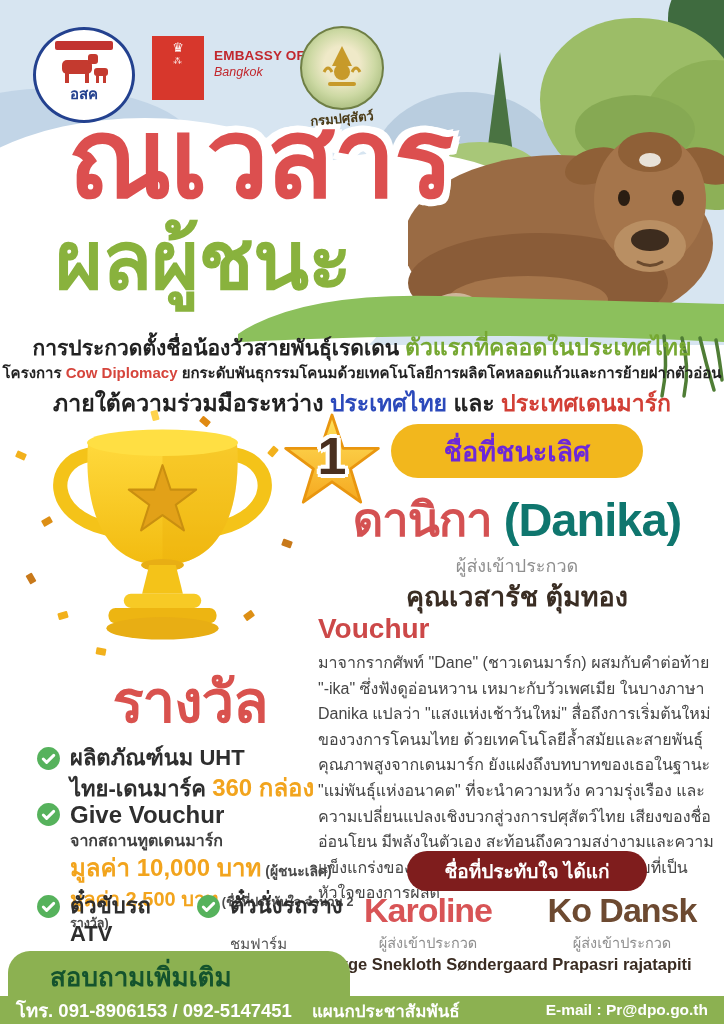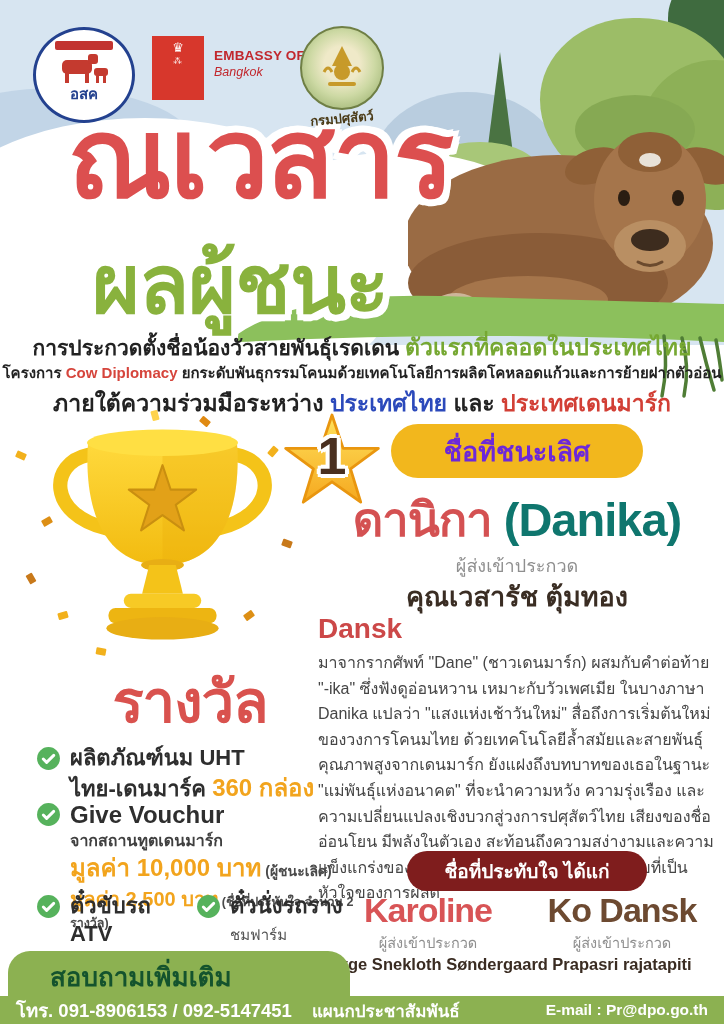--- a/index.html
+++ b/index.html
@@ -50,21 +50,21 @@
   .grass-band{left:0;top:0;width:724px;height:410px;z-index:3;pointer-events:none;}
 
   
   .ow{text-shadow:
      -6px -6px 0 #fff,0 -7px 0 #fff,6px -6px 0 #fff,
      -7px 0 0 #fff,7px 0 0 #fff,
      -6px 6px 0 #fff,0 7px 0 #fff,6px 6px 0 #fff,
      -4px -4px 0 #fff,4px 4px 0 #fff,-4px 4px 0 #fff,4px -4px 0 #fff;}
   .title1{left:25px;top:100px;width:470px;text-align:center;font-size:112px;line-height:1.05;
           font-weight:800;color:#dc4f4f;z-index:5;letter-spacing:-2px;}
-  .title2{left:55px;top:240px;width:370px;text-align:center;font-size:82px;line-height:1.1;
+  .title2{left:55px;top:216px;width:370px;text-align:left;font-size:82px;line-height:1.1;
           font-weight:800;color:#89b23d;z-index:5;letter-spacing:-1px;}
 
   
   .intro1{left:0;top:329px;width:724px;text-align:center;font-size:21px;font-weight:800;
           color:#222;z-index:6;white-space:nowrap;}
   .intro1 .grn{color:#76a832;font-size:23px;}
   .intro2{left:0;top:361px;width:724px;text-align:center;font-size:15px;font-weight:700;
           color:#222;z-index:6;white-space:nowrap;}
   .intro2 .red{color:#d6453c;}
   .intro3{left:0;top:385px;width:724px;text-align:center;font-size:23px;font-weight:800;
@@ -100,21 +100,21 @@
   .p2{left:36px;top:800px;width:320px;}
   .p3{left:36px;top:892px;width:160px;}
   .p4{left:196px;top:892px;width:160px;}
   .pline1{font-size:22px;font-weight:800;color:#2e2e2e;line-height:1.25;}
   .pline2{font-size:22px;font-weight:800;color:#2e2e2e;line-height:1.3;}
   .hl-big{color:#f2a41d;font-size:24px;font-weight:800;line-height:1.35;}
   .hl-mid{color:#f2a41d;font-size:20px;font-weight:800;line-height:1.4;}
   .note{color:#4a4a4a;font-size:14px;font-weight:700;}
   .note-sm{color:#4a4a4a;font-size:12.5px;font-weight:700;}
   .psub{font-size:16px;font-weight:700;color:#3f3f3f;line-height:1.4;}
-  .pfarm{font-size:15px;color:#555;margin-top:3px;}
+  .pfarm{font-size:15px;color:#555;margin-top:12px;}
 
   
   .brown-pill{left:407px;top:851px;width:240px;height:40px;background:#7f1d1d;border-radius:21px;
               display:flex;align-items:center;justify-content:center;color:#fff;
               font-size:19px;font-weight:800;z-index:7;}
   .hon{z-index:7;text-align:center;}
   .hon1{left:330px;top:891px;width:196px;}
   .hon2{left:524px;top:891px;width:196px;}
   .hon .nm1{font-size:34px;font-weight:800;color:#d85456;letter-spacing:-1px;}
   .hon2 .nm1{color:#6d4a31;}
@@ -275,21 +275,21 @@
   </div>
 
   <div class="abs gold-pill">ชื่อที่ชนะเลิศ</div>
   <div class="abs winner-name">
     <span class="th">ดานิกา</span>
     <span> </span>
     <span class="en">(Danika)</span>
   </div>
   <div class="abs sub-label">ผู้ส่งเข้าประกวด</div>
   <div class="abs sub-name">คุณเวสารัช ตุ้มทอง</div>
-  <div class="abs desc-title">Dansk</div>
+  <div class="abs desc-title">Vouchur</div>
   <div class="abs desc-text">มาจากรากศัพท์ "Dane" (ชาวเดนมาร์ก) ผสมกับคำต่อท้าย "-ika" ซึ่งฟังดูอ่อนหวาน เหมาะกับวัวเพศเมีย ในบางภาษา Danika แปลว่า "แสงแห่งเช้าวันใหม่" สื่อถึงการเริ่มต้นใหม่ของวงการโคนมไทย ด้วยเทคโนโลยีล้ำสมัยและสายพันธุ์คุณภาพสูงจากเดนมาร์ก ยังแฝงถึงบทบาทของเธอในฐานะ "แม่พันธุ์แห่งอนาคต" ที่จะนำความหวัง ความรุ่งเรือง และความเปลี่ยนแปลงเชิงบวกสู่วงการปศุสัตว์ไทย เสียงของชื่ออ่อนโยน มีพลังในตัวเอง สะท้อนถึงความสง่างามและความแข็งแกร่งของแม่วัวสายพันธุ์ดี สื่อถึงตัววัวเพศเมียที่เป็นหัวใจของการผลิต</div>
 
   <div class="abs prize-title">รางวัล</div>
 
   <div class="abs pitem p1">
     <svg class="check" viewBox="0 0 24 24">
       <circle cx="12" cy="12" r="11" fill="#56b25c"></circle>
       <path d="M7 12.5 l3.2 3.2 L17 9" stroke="#fff" stroke-width="2.8" fill="none" stroke-linecap="round" stroke-linejoin="round"></path>
     </svg>
     <div>

